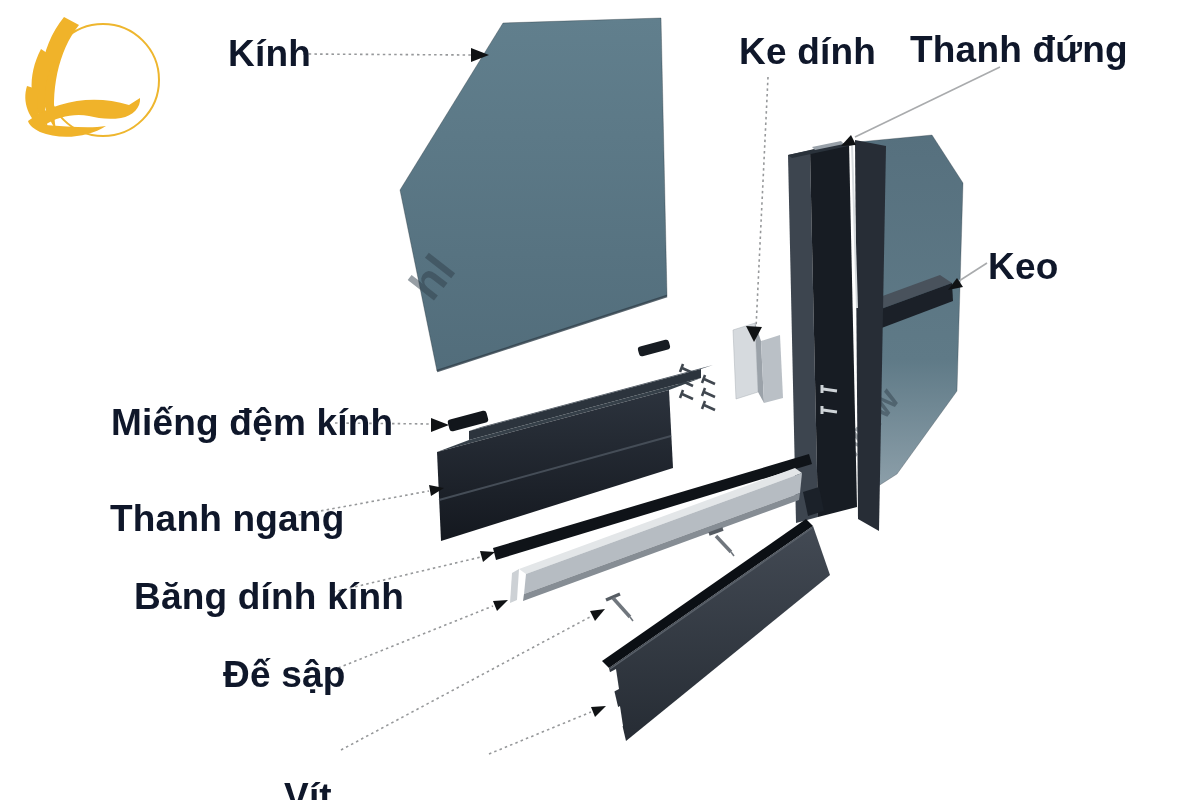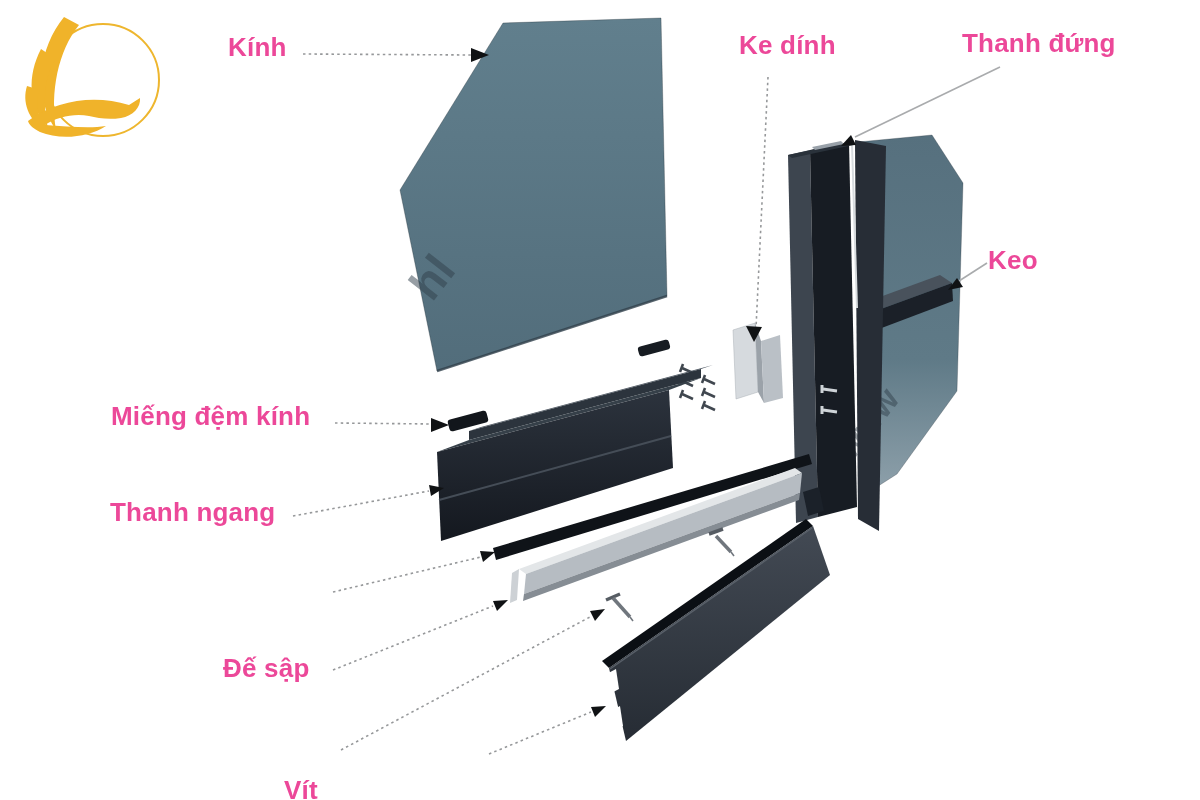--- a/index.html
+++ b/index.html
@@ -2,21 +2,21 @@
 <html><head>
 <meta charset="utf-8">
 <style>
   html,body{margin:0;padding:0;background:#ffffff;}
   .stage{
     position:relative;width:1200px;height:800px;background:#ffffff;
     font-family:"Liberation Sans",sans-serif;overflow:hidden;
   }
   .stage svg.scene{position:absolute;left:0;top:0;}
   .lbl{
-    position:absolute;font-size:26px;font-weight:700;color:#ec4899;
+    position:absolute;font-size:37px;font-weight:700;color:#0f172a;
     white-space:nowrap;line-height:1.15;letter-spacing:.2px;
   }
 </style>
 </head>
 <body>
 
 <div class="stage">
 
 <svg class="scene" width="1200" height="800" viewBox="0 0 1200 800">
   <defs>
@@ -187,20 +187,21 @@
     <path d="M41,49 C27,76 28,105 48,128 C42,102 45,72 56,59 Z"></path>
     <path d="M27,86 C22,102 28,119 45,131 C37,115 35,98 40,90 Z"></path>
     <path d="M28,121 C58,99 96,95 129,105 L140,98 C141,107 133,116 121,118
       C108,120 98,118 89,116 C74,113 57,117 45,125 C66,126 88,129 106,126
       C88,138 59,140 40,132 C34,129 29,125 28,121 Z"></path>
   </g>
 </svg>
 
 <div class="lbl" style="left:228px;top:33px">Kính</div>
 <div class="lbl" style="left:739px;top:31px">Ke dính</div>
-<div class="lbl" style="left:962px;top:29px">Thanh đứng</div>
+<div class="lbl" style="left:910px;top:29px">Thanh đứng</div>
 <div class="lbl" style="left:988px;top:246px">Keo</div>
 <div class="lbl" style="left:110px;top:498px">Thanh ngang</div>
 <div class="lbl" style="left:111px;top:402px">Miếng đệm kính</div>
+<div class="lbl" style="left:134px;top:576px">Băng dính kính</div>
 <div class="lbl" style="left:223px;top:654px">Đế sập</div>
 <div class="lbl" style="left:284px;top:776px">Vít</div>
 
 </div>
 
 </body></html>

